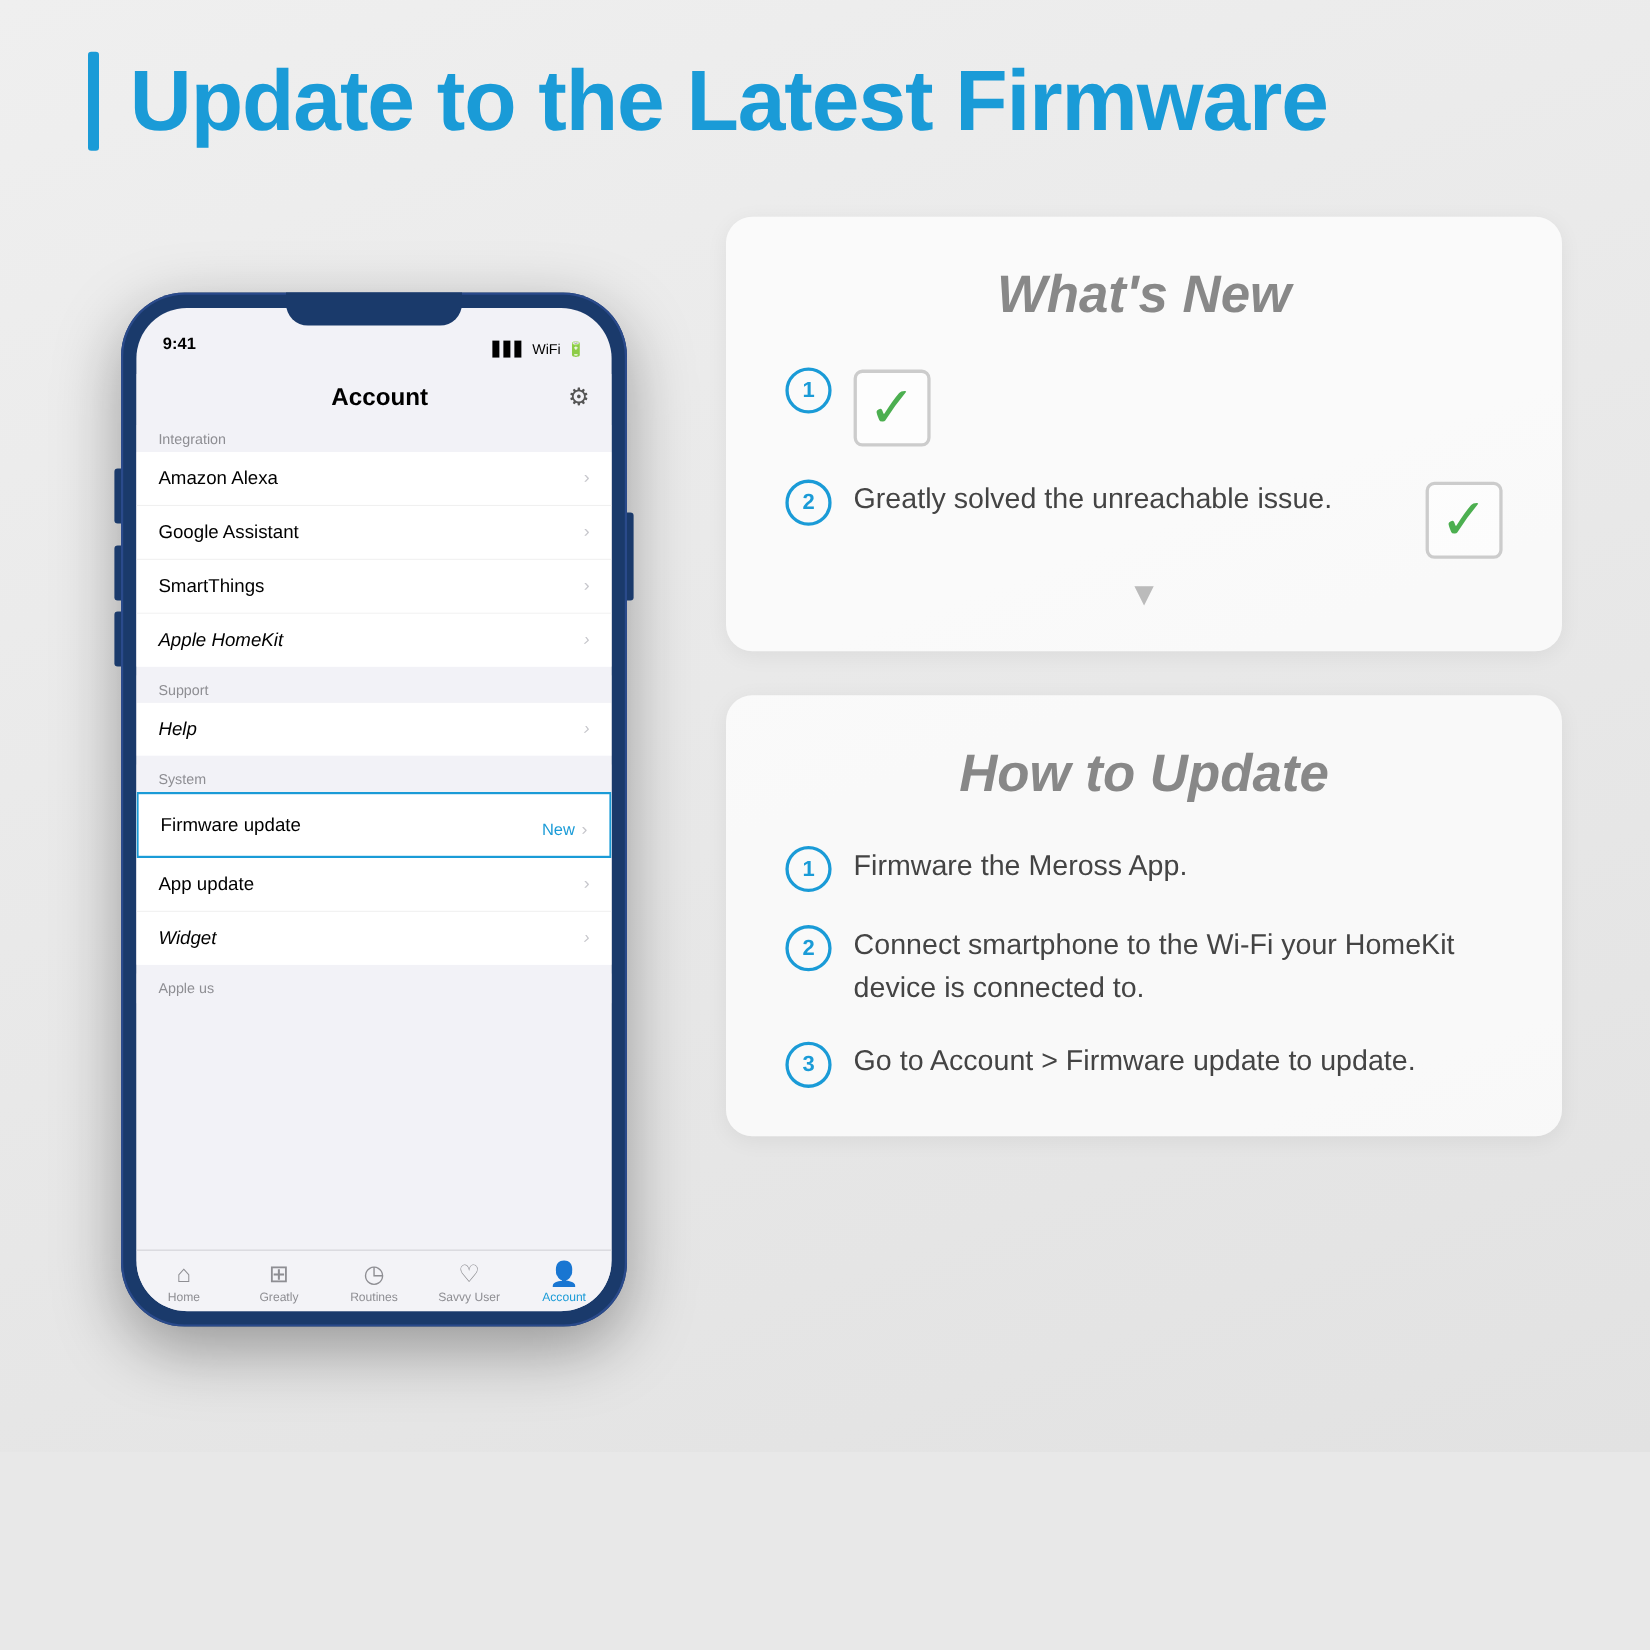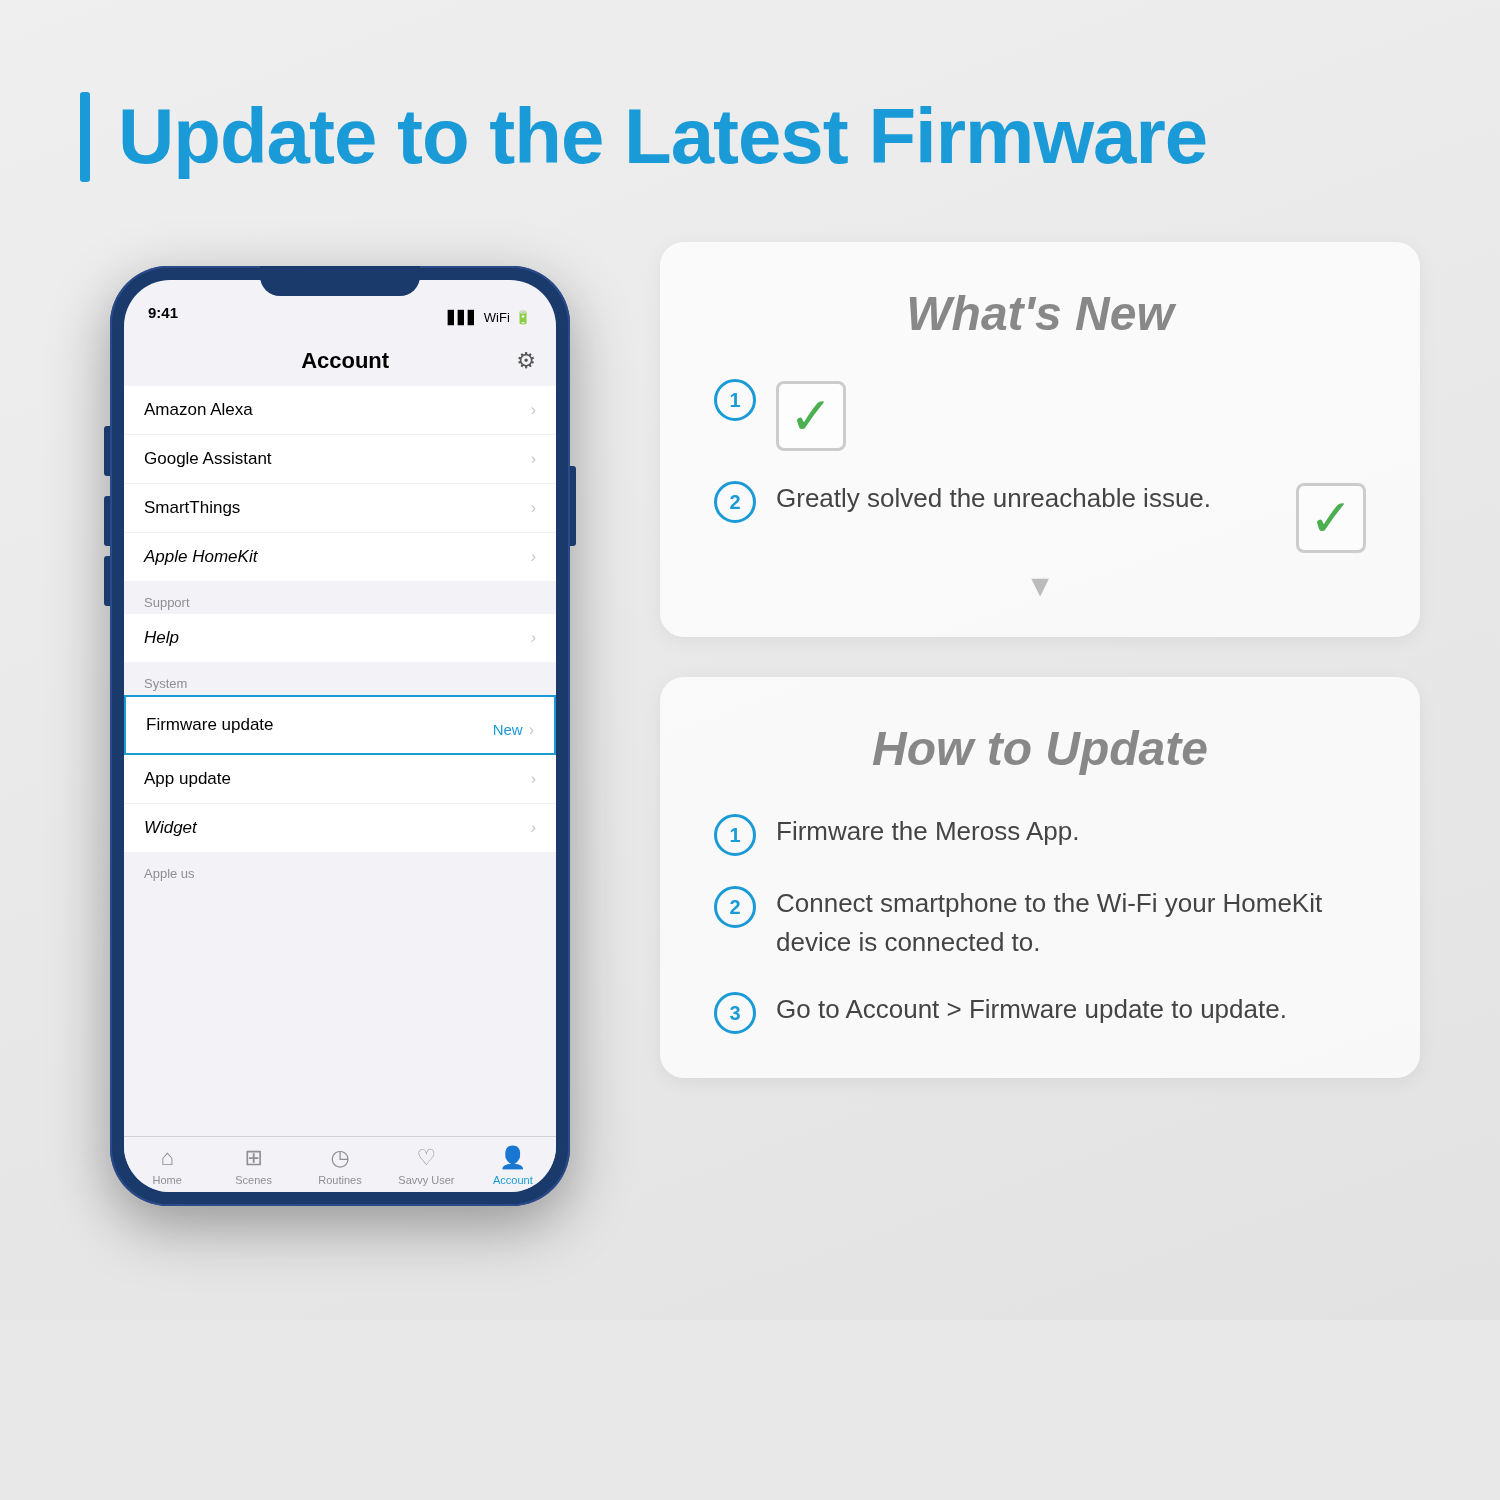--- a/index.html
+++ b/index.html
@@ -9,21 +9,21 @@
       height: 1500px;
       background: #e8e8e8;
       font-family: -apple-system, BlinkMacSystemFont, 'Segoe UI', sans-serif;
       overflow: hidden;
     }
 
     .page-wrapper {
       width: 1500px;
       height: 1320px;
       background: linear-gradient(160deg, #efefef 0%, #e2e2e2 100%);
-      padding: 91px 80px;
+      padding: 46px 80px;
       display: flex;
       flex-direction: column;
     }
 
     
     .header {
       display: flex;
       align-items: center;
       margin-bottom: 60px;
     }
@@ -357,20 +357,21 @@
           </div>
 
           <div class="app-header">
             <div style="width:30px"></div>
             <span class="app-title">Account</span>
             <span class="gear-icon">⚙</span>
           </div>
 
           <div class="list-content">
 
+            <div class="section-header">Integration</div>
             <div class="list-group">
               <div class="list-item">
                 <span class="list-item-text">Amazon Alexa</span>
                 <span class="chevron">›</span>
               </div>
               <div class="list-item">
                 <span class="list-item-text">Google Assistant</span>
                 <span class="chevron">›</span>
               </div>
               <div class="list-item">
@@ -413,21 +414,21 @@
             <div class="follow-section">Apple us</div>
           </div>
 
           <div class="tab-bar">
             <div class="tab-item">
               <span class="tab-icon">⌂</span>
               <span class="tab-label">Home</span>
             </div>
             <div class="tab-item">
               <span class="tab-icon">⊞</span>
-              <span class="tab-label">Scenes</span>
+              <span class="tab-label">Greatly</span>
             </div>
             <div class="tab-item">
               <span class="tab-icon">◷</span>
               <span class="tab-label">Routines</span>
             </div>
             <div class="tab-item">
               <span class="tab-icon">♡</span>
               <span class="tab-label">Savvy User</span>
             </div>
             <div class="tab-item">

